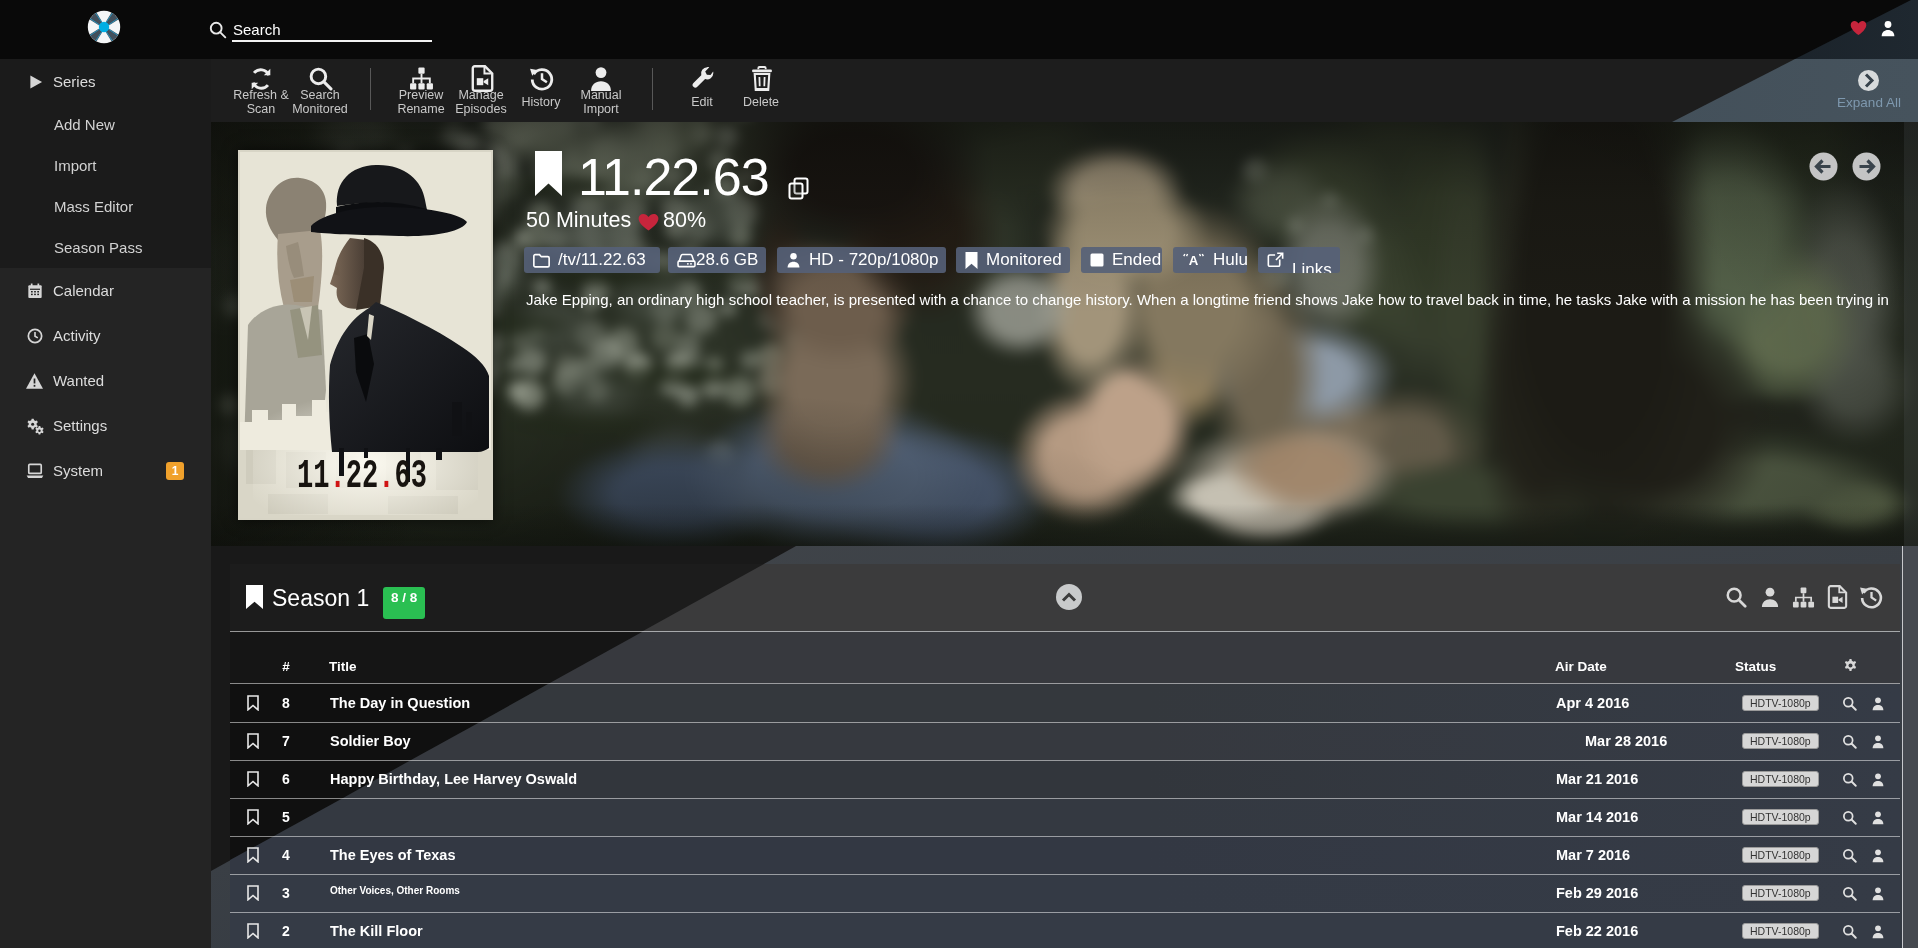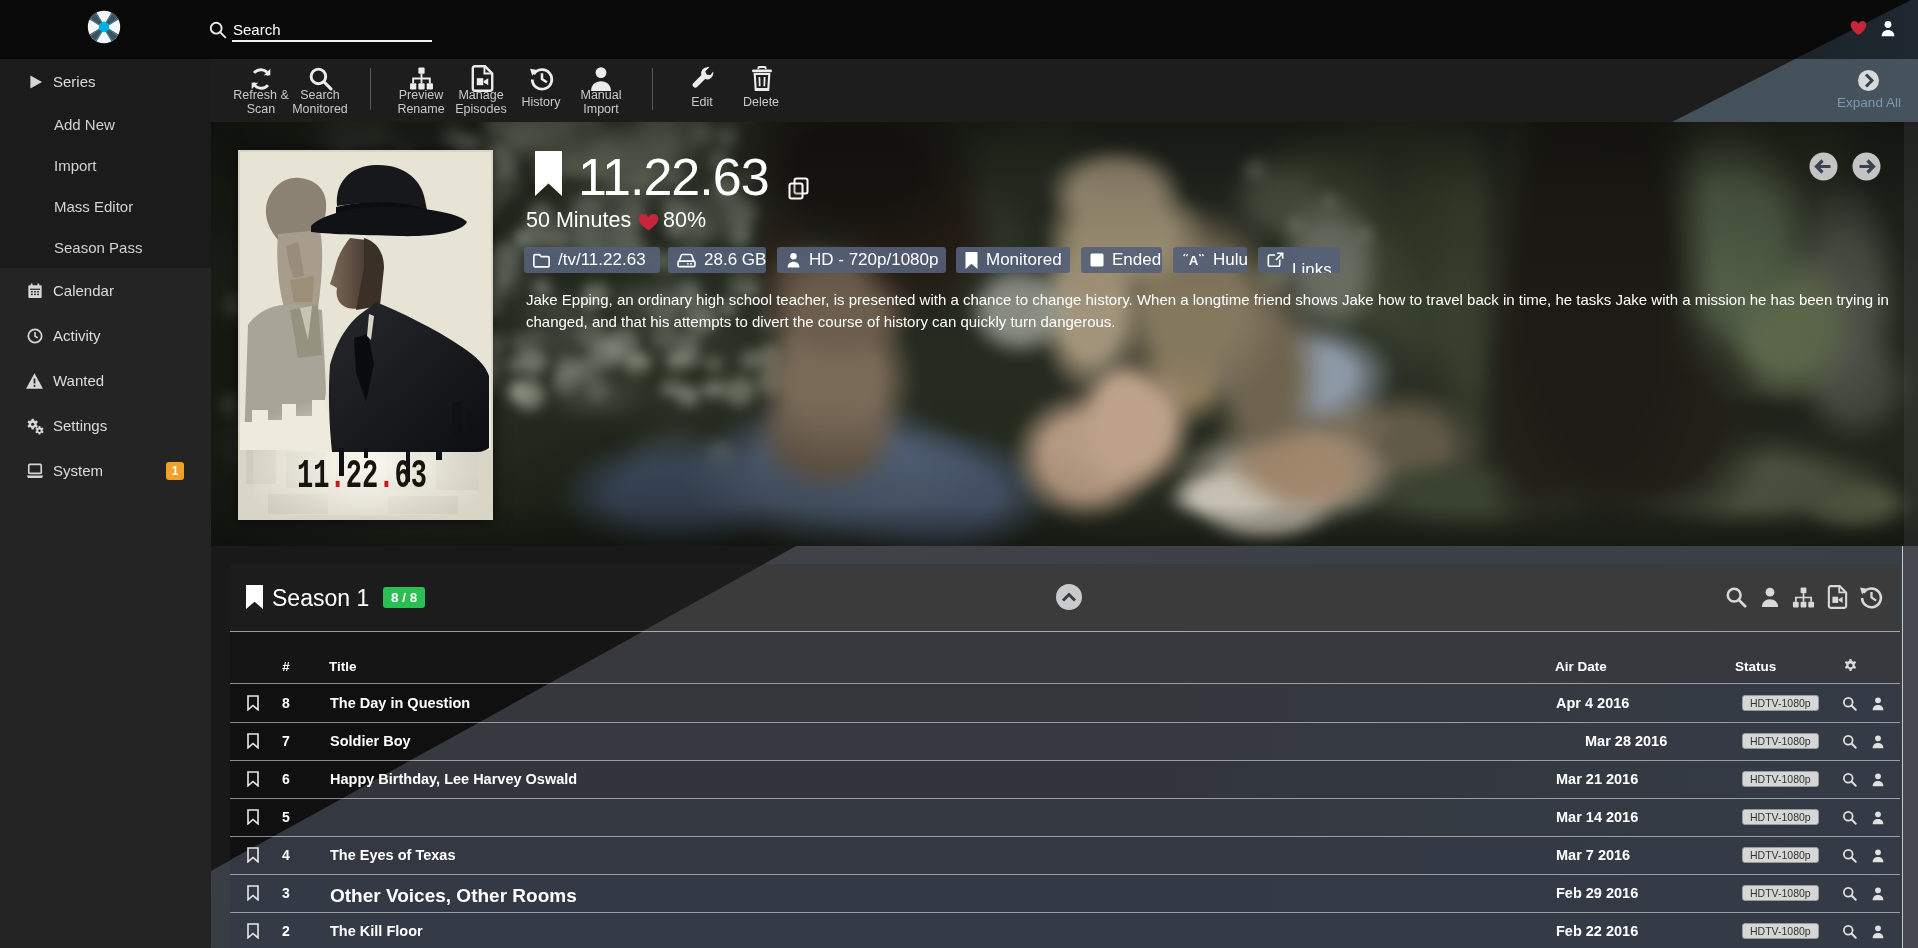--- a/index.html
+++ b/index.html
@@ -510,21 +510,21 @@
   </div>
 <div style="position:absolute;top:247px;height:26px;border-radius:3px;background:rgba(85,96,120,0.9);color:#fff;font-size:17px;display:flex;align-items:center;white-space:nowrap;overflow:hidden;left:668px;width:98px;">
     <span style="margin-left:9px;display:inline-flex;width:19px;">
       <svg width="19" height="15" viewBox="0 0 22 17">
         <path fill="none" stroke="#fff" stroke-width="1.8" d="M2.5 9.5 4.8 2.7A1.6 1.6 0 0 1 6.3 1.6h9.4a1.6 1.6 0 0 1 1.5 1.1l2.3 6.8"></path>
         <rect x="1.2" y="9.2" width="19.6" height="6.4" rx="1.4" fill="none" stroke="#fff" stroke-width="1.8"></rect>
         <circle cx="16.2" cy="12.4" r="1.1" fill="#fff"></circle>
         <circle cx="12.6" cy="12.4" r="1.1" fill="#fff"></circle>
       </svg>
     </span>
-    <span style="margin-left:8px;">28.6 GB</span>
+    <span style="">28.6 GB</span>
   </div>
 <div style="position:absolute;top:247px;height:26px;border-radius:3px;background:rgba(85,96,120,0.9);color:#fff;font-size:17px;display:flex;align-items:center;white-space:nowrap;overflow:hidden;left:777px;width:169px;">
     <span style="margin-left:9px;display:inline-flex;width:15px;">
       <svg width="15" height="16" viewBox="0 0 24 25">
         <circle cx="12" cy="6.5" r="5.2" fill="#fff"></circle>
         <path fill="#fff" d="M2.5 24.5c0-6 4.2-9.4 9.5-9.4s9.5 3.4 9.5 9.4z"></path>
       </svg>
     </span>
     <span style="margin-left:8px;">HD - 720p/1080p</span>
   </div>
@@ -558,21 +558,20 @@
       <svg width="17" height="16" viewBox="0 0 20 19">
         <path fill="none" stroke="#fff" stroke-width="1.9" d="M9.5 3.5H3.2A1.7 1.7 0 0 0 1.5 5.2v10.1A1.7 1.7 0 0 0 3.2 17h10.1a1.7 1.7 0 0 0 1.7-1.7V9"></path>
         <path fill="none" stroke="#fff" stroke-width="1.9" d="M12 1.5h6.5V8"></path>
         <path stroke="#fff" stroke-width="1.9" d="M18 2 10.5 9.5"></path>
       </svg>
     </span>
     <span style="margin-left:8px;margin-top:20px;">Links</span>
   </div>
 <div class="abs" style="left:526px;top:289px;font-size:15px;line-height:21.8px;color:#fff;white-space:nowrap;">
 <div>Jake Epping, an ordinary high school teacher, is presented with a chance to change history. When a longtime friend shows Jake how to travel back in time, he tasks Jake with a mission he has been trying in</div>
-<div>changed, and that his attempts to divert the course of history can quickly turn dangerous.</div>
 </div>
 
 <svg class="abs" style="left:1809px;top:152px;" width="29" height="29" viewBox="0 0 29 29">
   <circle cx="14.5" cy="14.5" r="14" fill="#d2d3d4" opacity="0.92"></circle>
   <path fill="none" stroke="#3a444c" stroke-width="3.2" d="M21.5 14.5h-12.5 M13.5 8.5 7.5 14.5l6 6"></path>
 </svg>
 <svg class="abs" style="left:1852px;top:152px;" width="29" height="29" viewBox="0 0 29 29">
   <circle cx="14.5" cy="14.5" r="14" fill="#d2d3d4" opacity="0.92"></circle>
   <path fill="none" stroke="#3a444c" stroke-width="3.2" d="M7.5 14.5h12.5 M15.5 8.5l6 6-6 6"></path>
 </svg>
@@ -582,21 +581,21 @@
 </div>
 
 <div class="abs" style="left:230px;top:564px;width:1670px;height:67px;background:#3b3b3c;">
   <div class="abs" style="left:0;top:0;width:100%;height:100%;background:#1c1c1c;clip-path:polygon(0 0,534px 0,413px 67px,0 67px);"></div>
 </div>
 
 <svg class="abs" style="left:245px;top:585px;" width="19" height="24" viewBox="0 0 19 24">
   <path fill="#fff" d="M1 0 H18 V24 L9.5 16.8 L1 24 Z"></path>
 </svg>
 <div class="abs" style="left:272px;top:585px;font-size:23px;color:#fff;">Season 1</div>
-<div class="abs" style="left:383px;top:587px;height:21px;padding:0 8px;border-radius:3px;background:#2abf52;color:#fff;font-size:13.5px;font-weight:bold;line-height:21px;">8 / 8</div>
+<div class="abs" style="left:383px;top:587px;height:32px;padding:0 8px;border-radius:3px;background:#2abf52;color:#fff;font-size:13.5px;font-weight:bold;line-height:21px;">8 / 8</div>
 <svg class="abs" style="left:1056px;top:584px;" width="26" height="26" viewBox="0 0 26 26">
   <circle cx="13" cy="13" r="13" fill="#c8cacb"></circle>
   <path fill="none" stroke="#3c3c3c" stroke-width="3" d="M7 16.5 13 10.5l6 6"></path>
 </svg>
 
 <svg class="abs" style="left:1725px;top:586px;" width="22" height="22" viewBox="0 0 24 24">
   <circle cx="10" cy="10" r="7" fill="none" stroke="#d8d8d8" stroke-width="2.7"></circle>
   <line x1="15.2" y1="15.2" x2="22" y2="22" stroke="#d8d8d8" stroke-width="3" stroke-linecap="round"></line>
 </svg>
 <svg class="abs" style="left:1759px;top:586px;" width="22" height="22" viewBox="0 0 24 25">
@@ -731,21 +730,21 @@
     <circle cx="12" cy="7" r="5" fill="#e0e0e0"></circle>
     <path fill="#e0e0e0" d="M2.8 24c0-5.8 4.1-9 9.2-9s9.2 3.2 9.2 9z"></path>
     </svg>
 </div>
 <div class="abs" style="left:230px;top:874px;width:1670px;height:1px;background:rgba(255,255,255,0.5);z-index:4;"></div>
 <div class="abs" style="left:230px;top:874px;width:1670px;height:38px;background:linear-gradient(to right,#343a45 0%,#343a45 55%,#353b46 100%);">  
     <svg class="abs" style="left:17px;top:11px;" width="12" height="16" viewBox="0 0 12 16">
     <path fill="none" stroke="#e8e8e8" stroke-width="1.6" d="M1 1 H11 V14.8 L6 10.5 L1 14.8 Z"></path>
     </svg>
   <div class="abs" style="left:48px;top:11px;width:16px;text-align:center;font-size:14px;font-weight:bold;color:#fff;">3</div>
-  <div class="abs" style="left:100px;top:11px;font-size:19px;font-weight:bold;color:#fff;">Other Voices, Other Rooms</div>
+  <div class="abs" style="left:100px;top:11px;font-size:10px;font-weight:bold;color:#fff;">Other Voices, Other Rooms</div>
   <div class="abs" style="left:1326px;top:11px;font-size:14.5px;font-weight:bold;color:#fff;">Feb 29 2016</div>
   <div class="abs" style="left:1512px;top:11px;height:16px;padding:0 7px;border-radius:3px;background:#d6d6d6;border:1px solid #9a9a9a;color:#333;font-size:10.5px;line-height:15px;box-sizing:border-box;">HDTV-1080p</div>
   <svg class="abs" style="left:1612px;top:12px;" width="15" height="15" viewBox="0 0 24 24">
     <circle cx="10" cy="10" r="7" fill="none" stroke="#e0e0e0" stroke-width="2.8"></circle>
     <line x1="15.2" y1="15.2" x2="22" y2="22" stroke="#e0e0e0" stroke-width="3" stroke-linecap="round"></line>
     </svg>
   <svg class="abs" style="left:1641px;top:12px;" width="14" height="15" viewBox="0 0 24 25">
     <circle cx="12" cy="7" r="5" fill="#e0e0e0"></circle>
     <path fill="#e0e0e0" d="M2.8 24c0-5.8 4.1-9 9.2-9s9.2 3.2 9.2 9z"></path>
     </svg>

